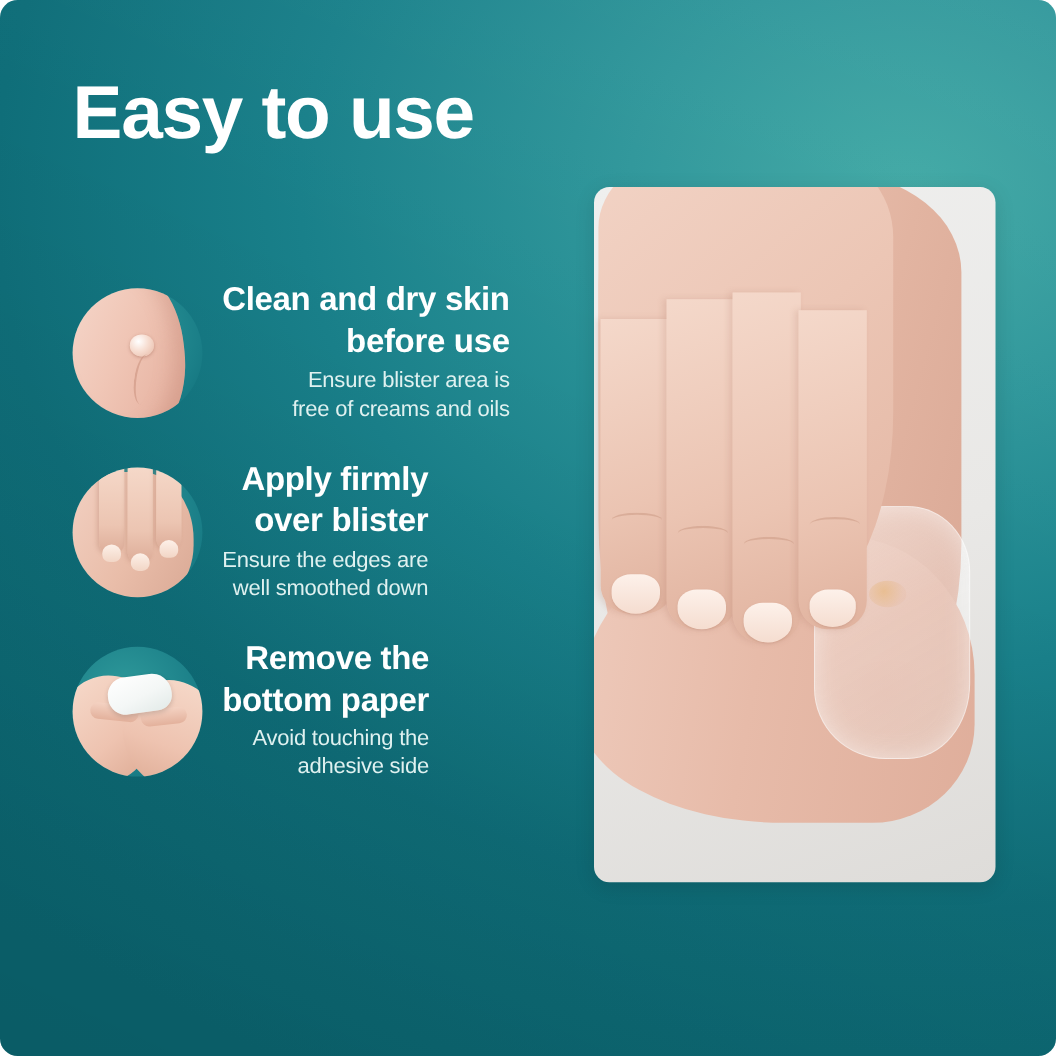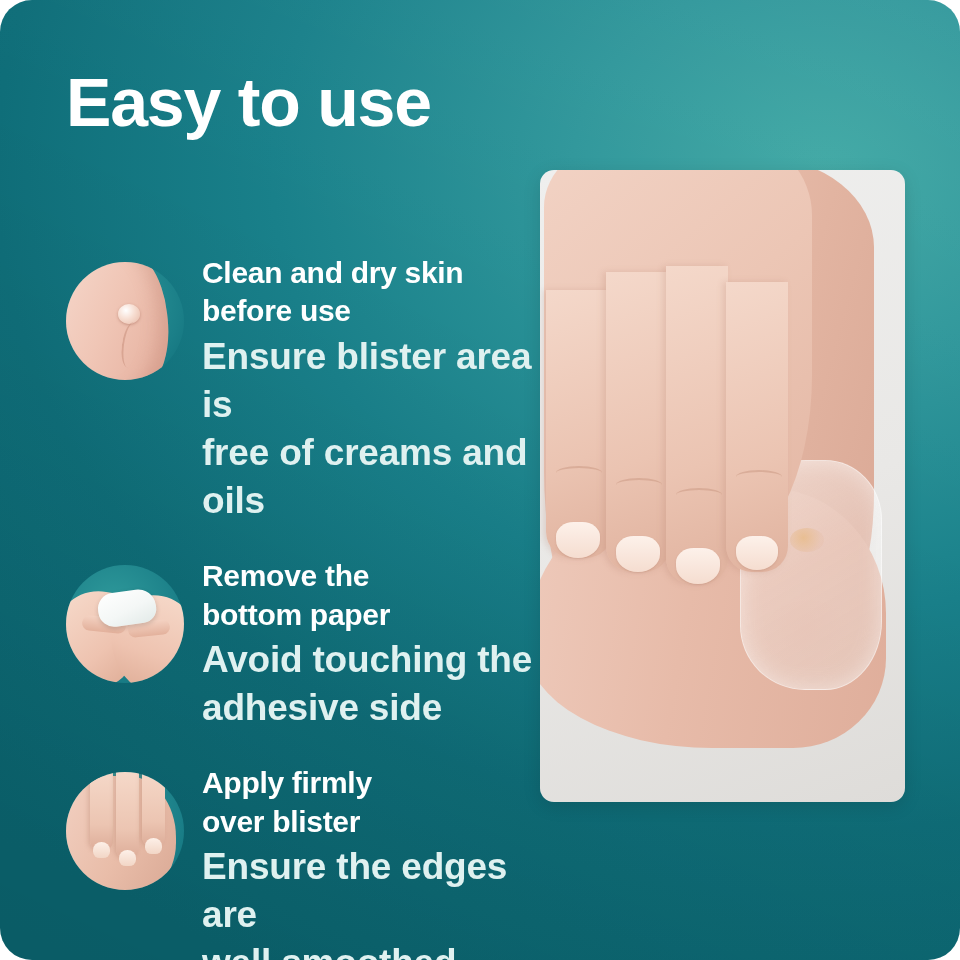--- a/index.html
+++ b/index.html
@@ -11,21 +11,21 @@
     width: 960px;
     height: 960px;
     overflow: hidden;
     font-family: "Liberation Sans", sans-serif;
   }
 
   #poster {
     position: relative;
     width: 960px;
     height: 960px;
-    border-radius: 32px;
+    border-radius: 16px;
     overflow: hidden;
     background:
       radial-gradient(120% 95% at 86% 18%, #3fa8a4 0%, #2e969a 22%, #19808a 48%, #0f6e79 72%, #0b6671 100%);
   }
   #poster::after{
     content:"";
     position:absolute; inset:0;
     background: linear-gradient(205deg, rgba(255,255,255,0.05) 0%, rgba(0,0,0,0.0) 38%, rgba(0,0,0,0.10) 100%);
     pointer-events:none;
   }
@@ -49,20 +49,21 @@
     left: 66px;
     top: 252px;
     width: 470px;
     z-index: 5;
   }
   .step {
     position: relative;
     display: flex;
     align-items: flex-start;
     margin-bottom: 30px;
+    text-align: right;
   }
   .step-thumb {
     position: relative;
     flex: 0 0 auto;
     width: 118px;
     height: 118px;
     border-radius: 50%;
     overflow: hidden;
     margin-top: 10px;
     background: radial-gradient(circle at 40% 35%, #2f9a9b 0%, #1b7f88 65%, #0f6e79 100%);
@@ -74,23 +75,23 @@
   .step-title {
     font-size: 30px;
     line-height: 1.28;
     font-weight: 700;
     color: #ffffff;
     letter-spacing: -0.3px;
     white-space: pre-line;
   }
   .step-desc {
     margin-top: 2px;
-    font-size: 37px;
+    font-size: 20px;
     line-height: 1.3;
-    font-weight: 700;
+    font-weight: 400;
     color: #dff1f0;
     letter-spacing: -0.2px;
     white-space: pre-line;
   }
 
   
   .art { position:absolute; inset:0; }
 
   
   .t1-heel{
@@ -309,52 +310,52 @@
         <div class="step-title">Clean and dry skin
 before use</div>
         <div class="step-desc">Ensure blister area is
 free of creams and oils</div>
       </div>
     </div>
 
     <div class="step">
       <div class="step-thumb">
         <div class="art">
-          <div class="t2-handL"></div>
-          <div class="t2-handR"></div>
-          <div class="t2-fingerL"></div>
-          <div class="t2-fingerR"></div>
-          <div class="t2-patch"></div>
-        </div>
-      </div>
-      <div class="step-text">
-        <div class="step-title">Remove the
-bottom paper</div>
-        <div class="step-desc">Avoid touching the
-adhesive side</div>
-      </div>
-    </div>
-
-    <div class="step">
-      <div class="step-thumb">
-        <div class="art">
           <div class="t3-heel"></div>
           <div class="t3-f t3-f1"></div>
           <div class="t3-f t3-f2"></div>
           <div class="t3-f t3-f3"></div>
           <div class="t3-nail" style="left:27px; top:70px;"></div>
           <div class="t3-nail" style="left:53px; top:78px;"></div>
           <div class="t3-nail" style="left:79px; top:66px;"></div>
         </div>
       </div>
       <div class="step-text">
         <div class="step-title">Apply firmly
 over blister</div>
         <div class="step-desc">Ensure the edges are
 well smoothed down</div>
+      </div>
+    </div>
+
+    <div class="step">
+      <div class="step-thumb">
+        <div class="art">
+          <div class="t2-handL"></div>
+          <div class="t2-handR"></div>
+          <div class="t2-fingerL"></div>
+          <div class="t2-fingerR"></div>
+          <div class="t2-patch"></div>
+        </div>
+      </div>
+      <div class="step-text">
+        <div class="step-title">Remove the
+bottom paper</div>
+        <div class="step-desc">Avoid touching the
+adhesive side</div>
       </div>
     </div>
 
   </div>
 
   <div class="photo-card">
     <div class="ankle"></div>
     <div class="foot"></div>
     <div class="shin-edge"></div>
     <div class="plaster"></div>

